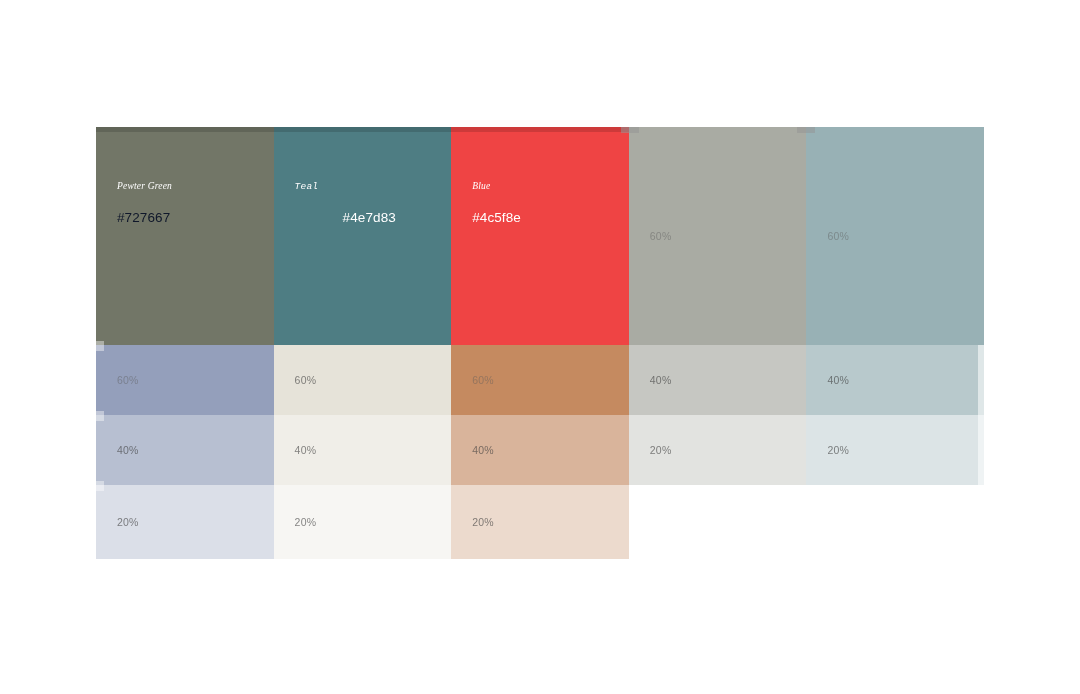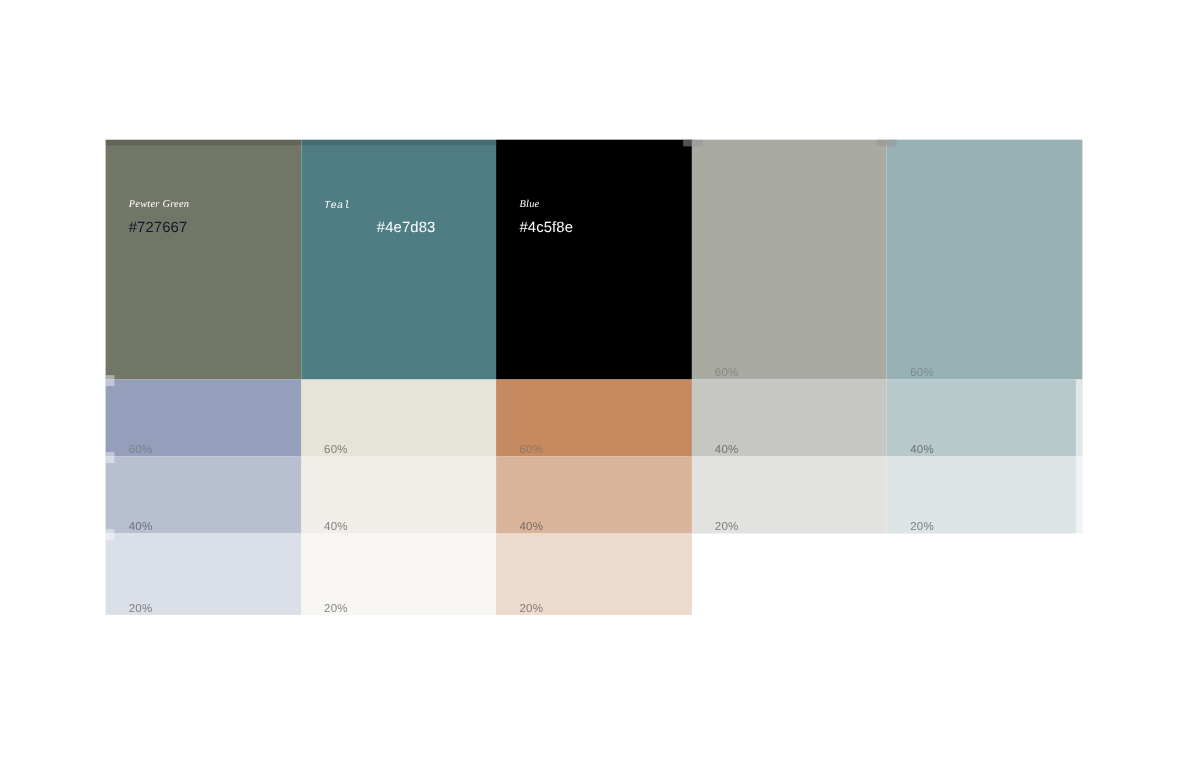--- a/index.html
+++ b/index.html
@@ -51,37 +51,37 @@
     background: rgba(0, 0, 0, 0.14);
     pointer-events: none;
   }
 
   .swatch-name {
     font-family: "Liberation Serif", serif;
     font-style: italic;
     font-size: 9.5px;
     letter-spacing: 0.2px;
     line-height: 1.2;
-    margin-bottom: 7px;
+    margin-bottom: 18px;
     white-space: nowrap;
   }
 
   .swatch-hex {
     font-family: "Liberation Sans", sans-serif;
     font-size: 13.5px;
     letter-spacing: 0.1px;
     line-height: 1.2;
     white-space: nowrap;
   }
 
   
   .tint-cell {
     padding-left: 21px;
     display: flex;
-    align-items: flex-end;
+    align-items: center;
   }
 
   .tint-label {
     font-family: "Liberation Sans", sans-serif;
     font-size: 10.5px;
     letter-spacing: 0.2px;
     color: rgba(60, 60, 60, 0.62);
     white-space: nowrap;
   }
 
@@ -126,21 +126,21 @@
 
   <div id="palette">
       <div class="cell base-cell" style="background: rgb(114, 118, 103);">
         <div class="swatch-name" style="color: rgb(255, 255, 255);">Pewter Green</div>
         <div class="swatch-hex" style="color: #0f172a;">#727667</div>
       </div>
       <div class="cell base-cell" style="background: rgb(78, 125, 131);">
         <div class="swatch-name" style="color: rgb(255, 255, 255); font-family: Liberation Mono, monospace;">Teal</div>
         <div class="swatch-hex" style="color: rgb(255, 255, 255); margin-left: 48px;">#4e7d83</div>
       </div>
-      <div class="cell base-cell" style="background: #000000;">
+      <div class="cell base-cell" style="background: #ef4444;">
         <div class="swatch-name" style="color: rgb(255, 255, 255);">Blue</div>
         <div class="swatch-hex" style="color: rgb(255, 255, 255);">#4c5f8e</div>
       </div>
       <div class="cell tint-cell" style="background: rgb(169, 171, 163);">
         <div class="tint-label muted">60%</div>
       </div>
       <div class="cell tint-cell" style="background: rgb(152, 177, 181);">
         <div class="tint-label muted">60%</div>
       </div>
       <div class="cell tint-cell" style="background: rgb(148, 159, 187);">

